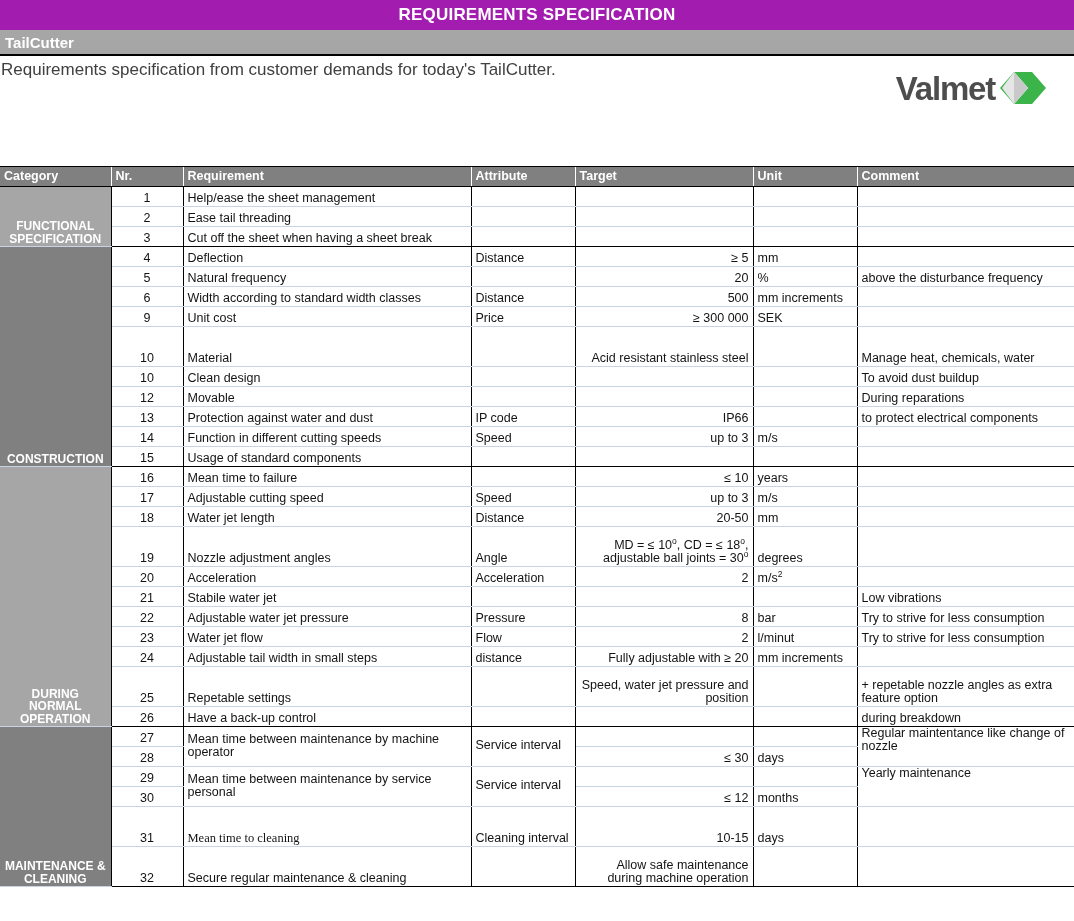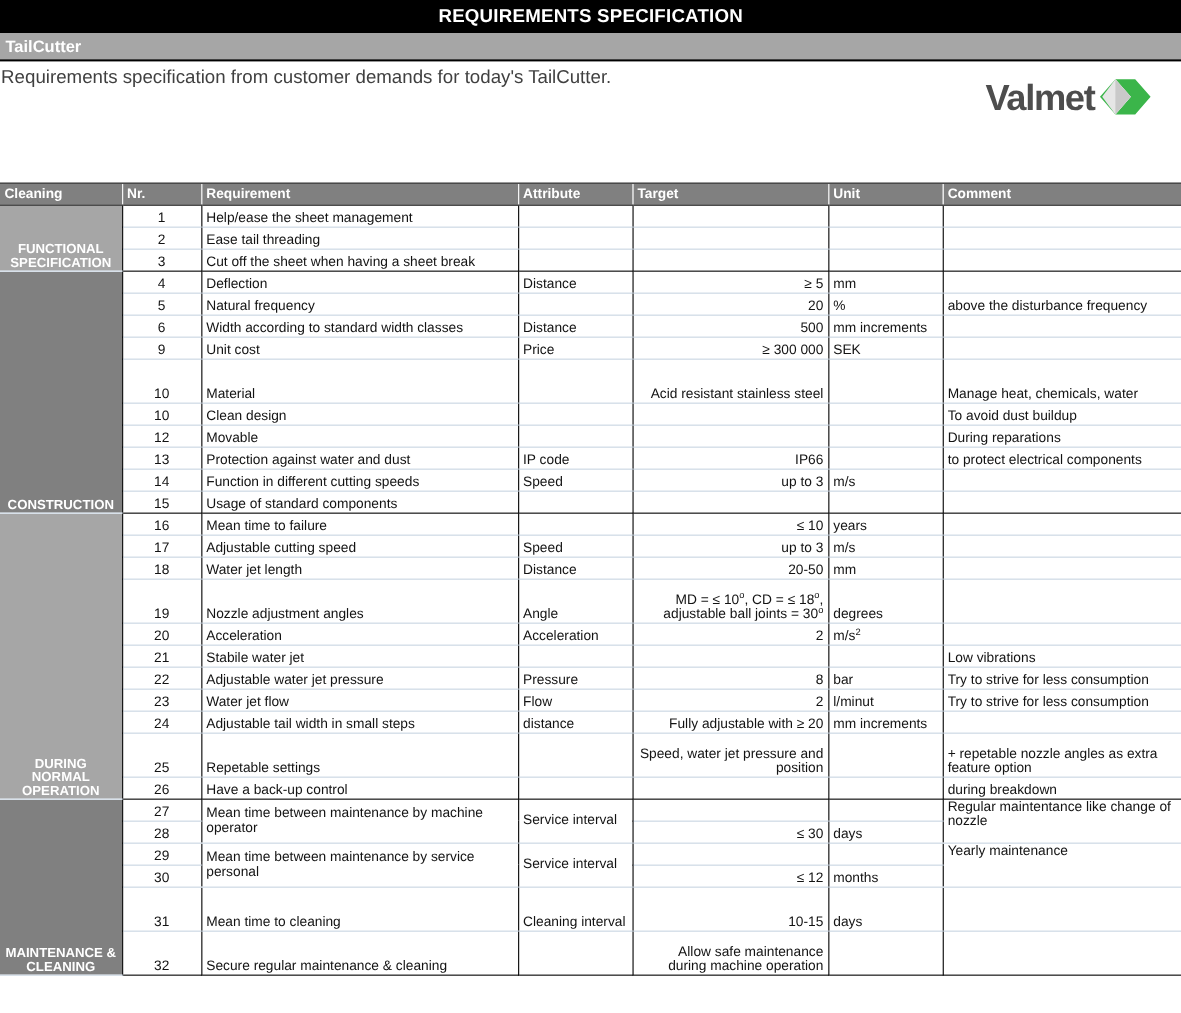--- a/index.html
+++ b/index.html
@@ -16,21 +16,21 @@
     width: 1074px;
     height: 921px;
     overflow: hidden;
     background: #ffffff;
     box-sizing: border-box;
   }
 
   
   .doc-title {
     height: 30px;
-    background: #000000;
+    background: #a21caf;
     color: #ffffff;
     font-size: 17px;
     font-weight: bold;
     display: flex;
     align-items: center;
     justify-content: center;
     letter-spacing: 0.2px;
     box-sizing: border-box;
   }
   .subject-bar {
@@ -166,21 +166,21 @@
       <col style="width:111px">
         <col style="width:72px">
         <col style="width:288px">
       <col style="width:104px">
         <col style="width:178px">
         <col style="width:104px">
         <col style="width:217px">
     </colgroup>
     <thead>
       <tr>
-        <th>Cleaning</th>
+        <th>Category</th>
         <th>Nr.</th>
         <th>Requirement</th>
         <th>Attribute</th>
         <th>Target</th>
         <th>Unit</th>
         <th>Comment</th>
       </tr>
     </thead>
     <tbody id="tbody">
         <tr>
@@ -400,21 +400,21 @@
           <td class="c-unit"></td>
           <td class="c-comment" rowspan="2" style="vertical-align: top;">Yearly maintenance</td>
         </tr>
         <tr>
           <td class="c-nr">30</td>
           <td class="c-target">≤ 12</td>
           <td class="c-unit">months</td>
         </tr>
         <tr>
           <td class="c-nr" style="height: 40px;">31</td>
-          <td class="c-req ml" style="height: 40px;">Mean time to cleaning</td>
+          <td class="c-req ml" style="height: 40px; font-family: Liberation Serif, serif;">Mean time to cleaning</td>
           <td class="c-attr ml">Cleaning interval</td>
           <td class="c-target ml" style="height: 40px;">10-15</td>
           <td class="c-unit">days</td>
           <td class="c-comment ml"></td>
         </tr>
         <tr class="sect-end">
           <td class="c-nr" style="height: 40px;">32</td>
           <td class="c-req ml" style="height: 40px;">Secure regular maintenance &amp; cleaning</td>
           <td class="c-attr ml"></td>
           <td class="c-target ml" style="height: 40px;">Allow safe maintenance during machine operation</td>

